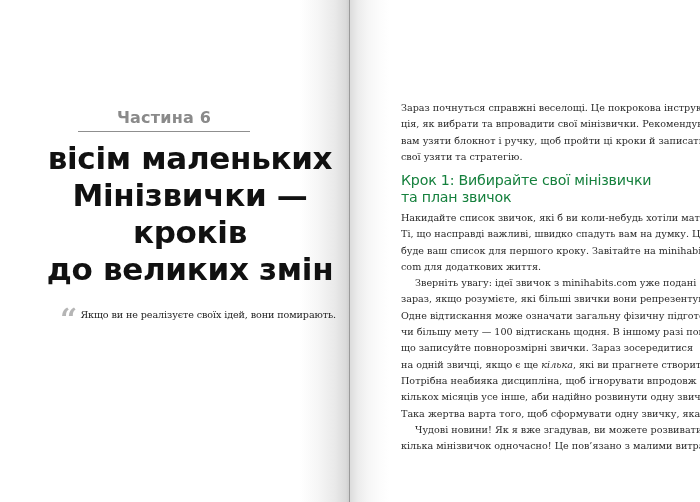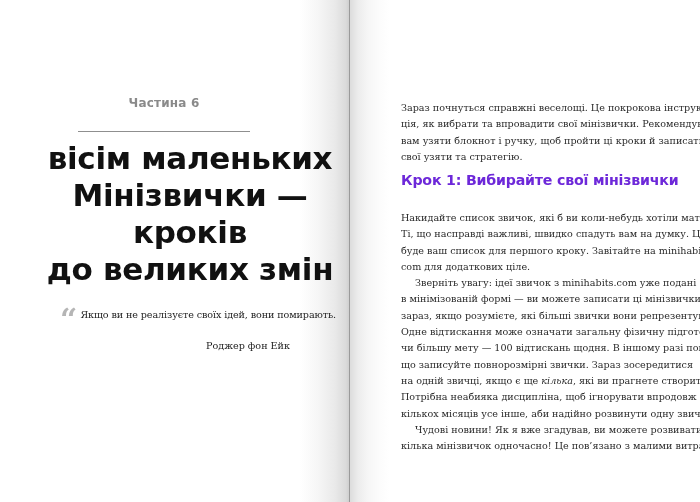--- a/index.html
+++ b/index.html
@@ -38,25 +38,25 @@
     width: 1px;
     height: 502px;
     background: #9a9a9a;
   }
 
   
   .part-label {
     position: absolute;
     left: 78px;
     width: 172px;
-    top: 96px;
+    top: 108px;
     text-align: center;
     font-family: "DejaVu Sans", sans-serif;
     font-weight: bold;
-    font-size: 12px;
+    font-size: 16px;
     color: #8a8a8a;
     letter-spacing: 0.2px;
   }
   .part-rule {
     position: absolute;
     left: 78px;
     top: 131px;
     width: 172px;
     height: 1px;
     background: #8f8f8f;
@@ -123,24 +123,24 @@
     color: #2a2a2a;
     text-align: justify;
   }
   .intro { top: 100px; }
   .section-heading {
     position: absolute;
     left: 401px;
     top: 172px;
     width: 270px;
     font-family: "DejaVu Sans", sans-serif;
-    font-weight: bold;
+    font-weight: normal;
     font-size: 14.2px;
     line-height: 17px;
-    color: #6d28d9;
+    color: #15803d;
     letter-spacing: -0.2px;
   }
   .p1 { top: 210px; }
   .line {
     display: block;
     white-space: nowrap;
     text-align: justify;
     text-align-last: justify;
     height: 16.3px;
   }
@@ -163,51 +163,51 @@
       <span class="tl">вісім маленьких</span>
       <span class="tl">Мінізвички —</span>
       <span class="tl">кроків</span>
       <span class="tl">до великих змін</span>
     </div>
 
     <div class="epigraph">
       <span class="quote-mark">“</span>
       <span class="epigraph-text">Якщо ви не реалізуєте своїх ідей, вони помирають.</span>
     </div>
-    <div class="epigraph-author">Роджер фон Ейк</div>
   </div>
 
   <div class="spine"></div>
 
   <div class="page page-right"></div>
 
   <div class="body-text intro">
     <span class="line">Зараз почнуться справжні веселощі. Це покрокова інструк-</span>
     <span class="line">ція, як вибрати та впровадити свої мінізвички. Рекомендую</span>
     <span class="line">вам узяти блокнот і ручку, щоб пройти ці кроки й записати</span>
     <span class="line last">свої узяти та стратегію.</span>
   </div>
 
   <div class="section-heading">
     <span class="line last" style="height:17px">Крок 1: Вибирайте свої мінізвички</span>
+    <span class="line last" style="height:17px">та план звичок</span>
   </div>
 
   <div class="body-text p1">
     <span class="line">Накидайте список звичок, які б ви коли-небудь хотіли мати.</span>
     <span class="line">Ті, що насправді важливі, швидко спадуть вам на думку. Це</span>
     <span class="line">буде ваш список для першого кроку. Завітайте на minihabits.</span>
-    <span class="line last">com для додаткових ціле.</span>
+    <span class="line last">com для додаткових життя.</span>
 
     <span class="line indent">Зверніть увагу: ідеї звичок з minihabits.com уже подані</span>
-    <span class="line">в мінімізованій формі — ви можете записати ці мінізвички</span>
     <span class="line">зараз, якщо розумієте, які більші звички вони репрезентують.</span>
     <span class="line">Одне відтискання може означати загальну фізичну підготовку</span>
     <span class="line">чи більшу мету — 100 відтискань щодня. В іншому разі поки</span>
     <span class="line">що записуйте повнорозмірні звички. Зараз зосередитися</span>
     <span class="line"><span>на одній звичці, якщо є ще </span><span class="ital">кілька</span><span>, які ви прагнете створити.</span></span>
     <span class="line">Потрібна неабияка дисципліна, щоб ігнорувати впродовж</span>
     <span class="line">кількох місяців усе інше, аби надійно розвинути одну звичку.</span>
+    <span class="line">Така жертва варта того, щоб сформувати одну звичку, яка</span>
 
     <span class="line indent">Чудові новини! Як я вже згадував, ви можете розвивати</span>
     <span class="line">кілька мінізвичок одночасно! Це пов’язано з малими витра-</span>
   </div>
 
 </div>
 
 </body></html>

